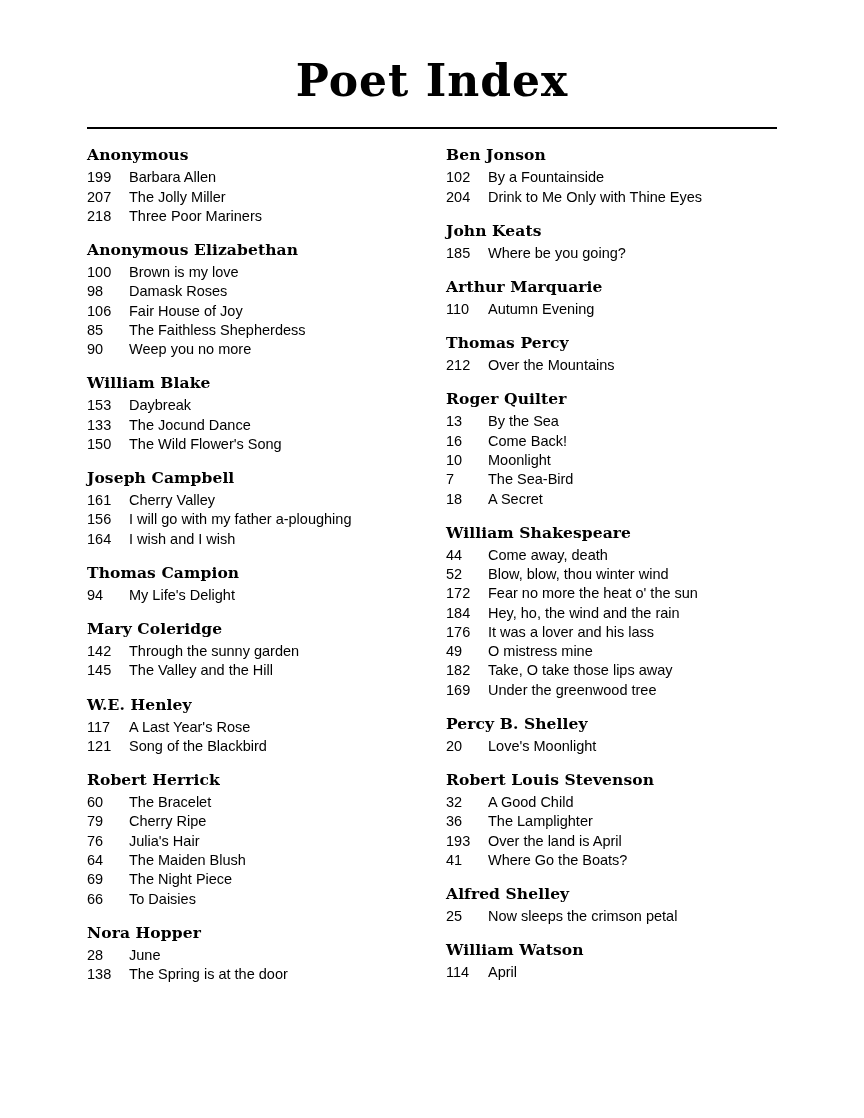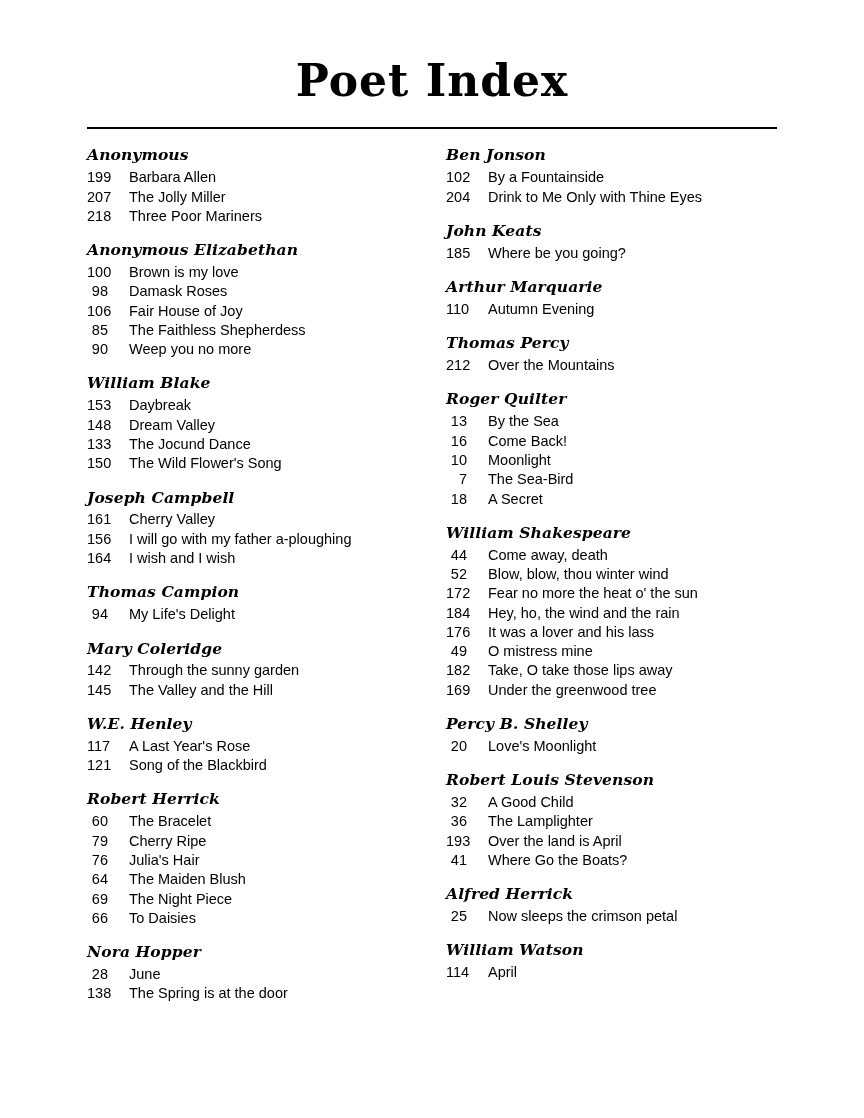--- a/index.html
+++ b/index.html
@@ -54,33 +54,32 @@
   .group { margin-bottom: 14px; }
   .group:last-child { margin-bottom: 0; }
 
   .poet-name {
     font-family: "DejaVu Serif", serif;
     font-weight: 700;
     font-size: 15.5px;
     line-height: 1.35;
     margin-bottom: 2px;
     letter-spacing: 0.1px;
-    font-style: italic;
   }
   .entry {
     display: flex;
     font-size: 14.5px;
     line-height: 1.33;
     margin-bottom: 0px;
   }
   .entry .pg {
     width: 42px;
     min-width: 42px;
-    text-align: right;
-    padding-right: 21px;
+    text-align: left;
+    padding-right: 2px;
     box-sizing: border-box;
     font-family: "Liberation Sans", sans-serif;
   }
   .entry .ttl {
     flex: 1;
     font-family: "Liberation Sans", sans-serif;
   }
 </style>
 </head>
 <body>
@@ -128,24 +127,20 @@
             <span class="ttl">Weep you no more</span>
           </div>
         </div>
         <div class="group">
           <div class="poet-name">William Blake</div>
           <div class="entry">
             <span class="pg">153</span>
             <span class="ttl">Daybreak</span>
           </div>
           <div class="entry">
-            <span class="pg">148</span>
-            <span class="ttl">Dream Valley</span>
-          </div>
-          <div class="entry">
             <span class="pg">133</span>
             <span class="ttl">The Jocund Dance</span>
           </div>
           <div class="entry">
             <span class="pg">150</span>
             <span class="ttl">The Wild Flower's Song</span>
           </div>
         </div>
         <div class="group">
           <div class="poet-name">Joseph Campbell</div>
@@ -341,21 +336,21 @@
           <div class="entry">
             <span class="pg">193</span>
             <span class="ttl">Over the land is April</span>
           </div>
           <div class="entry">
             <span class="pg">41</span>
             <span class="ttl">Where Go the Boats?</span>
           </div>
         </div>
         <div class="group">
-          <div class="poet-name">Alfred Herrick</div>
+          <div class="poet-name">Alfred Shelley</div>
           <div class="entry">
             <span class="pg">25</span>
             <span class="ttl">Now sleeps the crimson petal</span>
           </div>
         </div>
         <div class="group">
           <div class="poet-name">William Watson</div>
           <div class="entry">
             <span class="pg">114</span>
             <span class="ttl">April</span>

